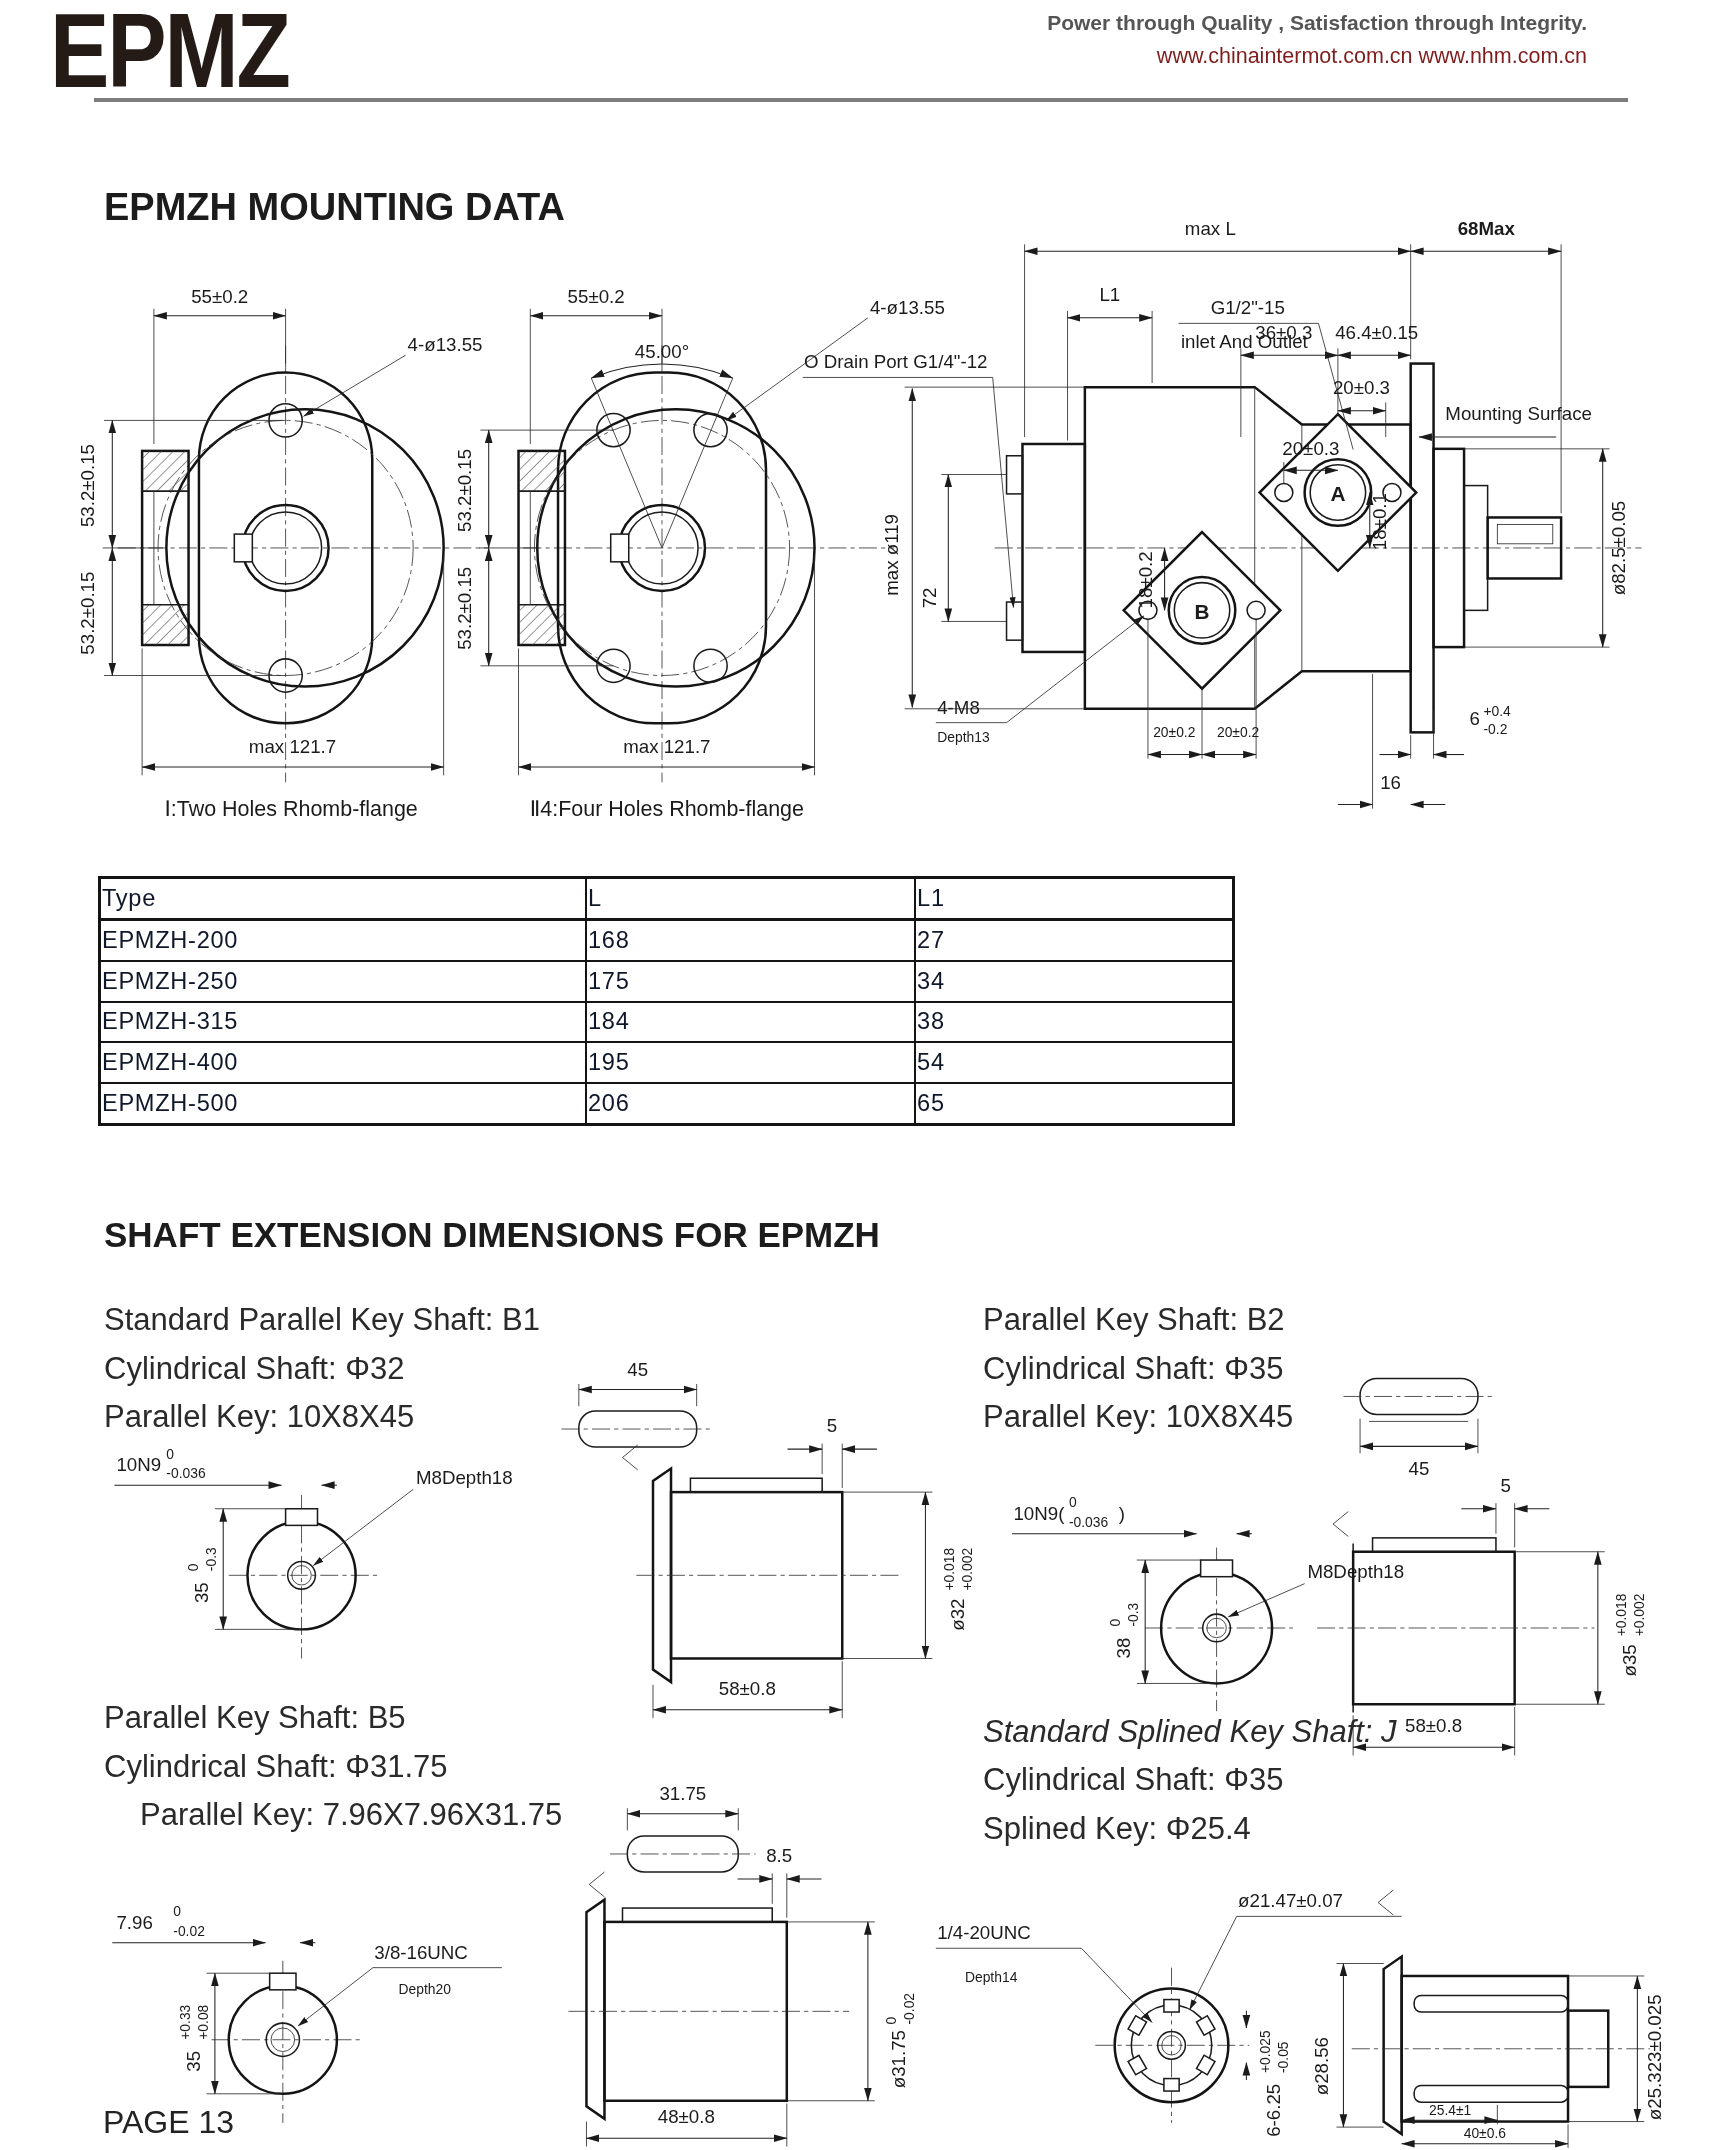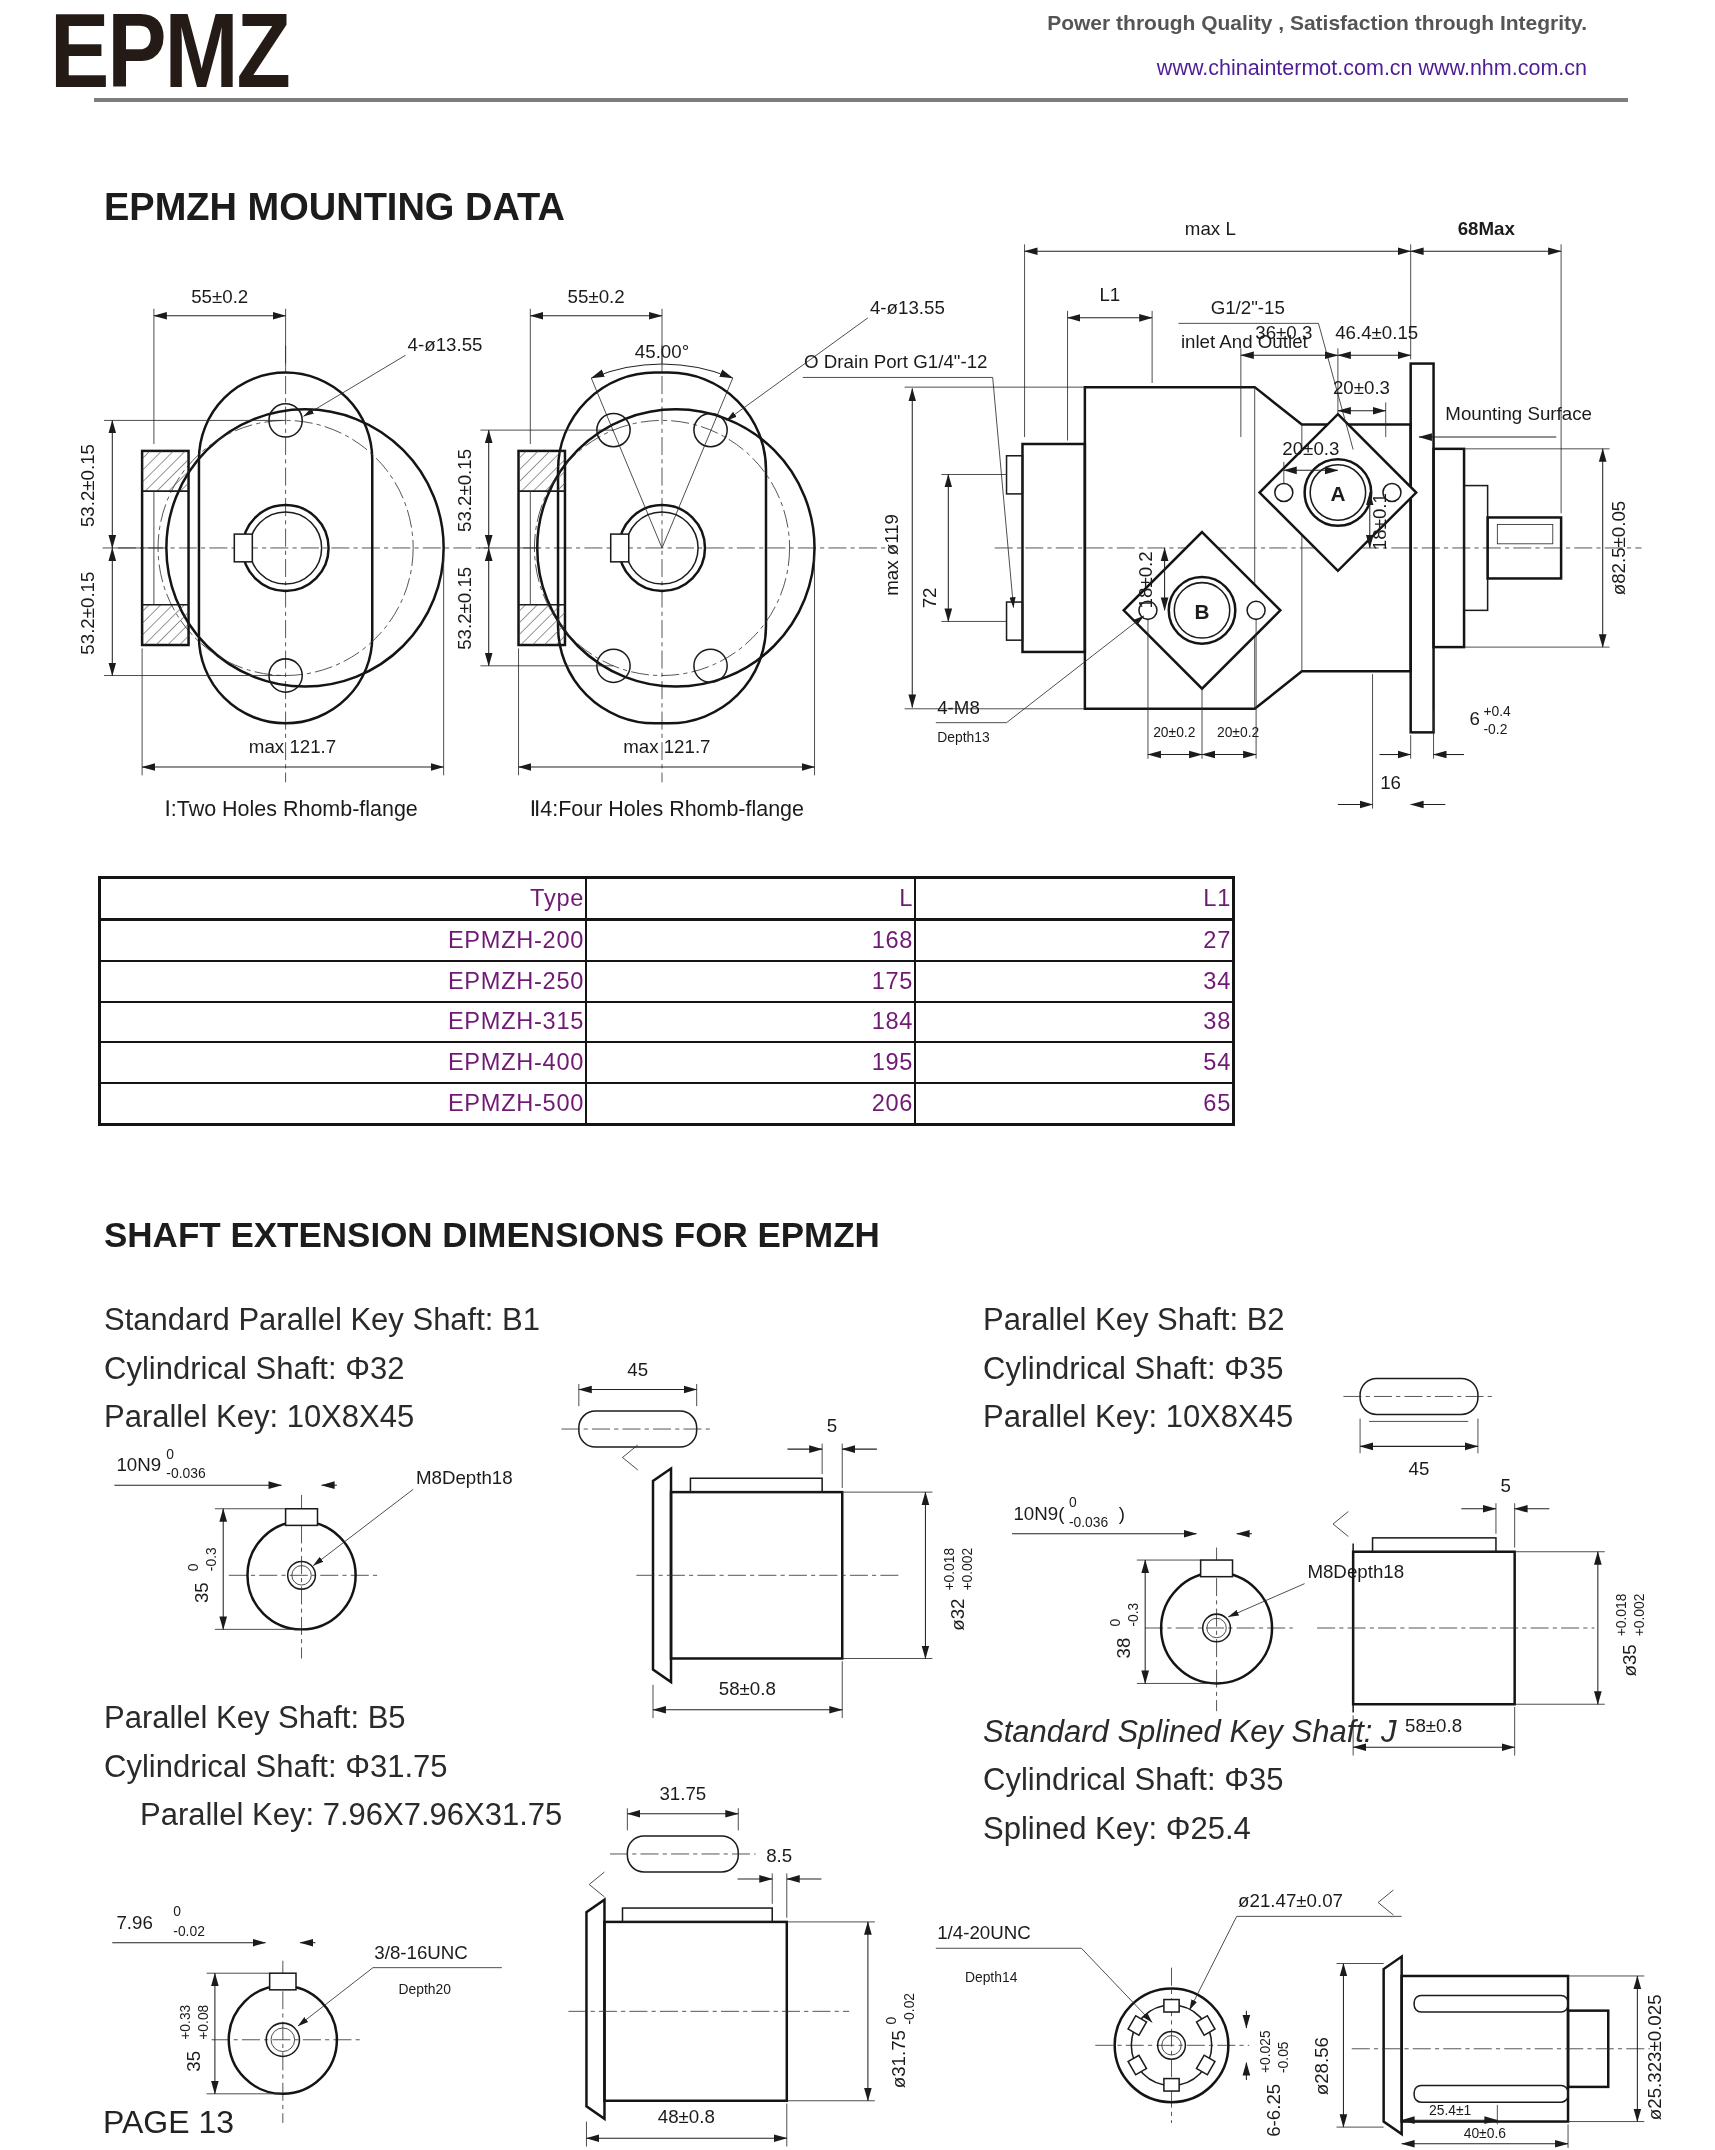--- a/index.html
+++ b/index.html
@@ -3,32 +3,32 @@
 <meta charset="utf-8">
 <style>
   html,body{margin:0;padding:0;background:#e8e8e8;}
   .page{position:relative;width:1715px;height:2151px;background:#ffffff;overflow:hidden;
         font-family:"Liberation Sans",sans-serif;color:#1b1b1b;}
   .abs{position:absolute;}
   .logo{left:50px;top:-9.7px;font-size:89px;font-weight:900;letter-spacing:-2.1px;
         color:#241a16;transform:scaleY(1.18);transform-origin:left top;}
   .tagbox{top:11px;right:128px;text-align:right;}
   .tagline{font-size:21px;font-weight:700;color:#555;}
-  .websites{font-size:21.5px;font-weight:400;color:#4c1d95;margin-top:21px;}
+  .websites{font-size:21.5px;font-weight:400;color:#7f1d1d;margin-top:9px;}
   .divider{left:94px;top:98px;width:1534px;height:3.5px;background:#7d7d7d;}
   .h1{font-size:38px;font-weight:700;color:#1c1c1c;letter-spacing:0px;}
   .mount-title{left:104px;top:186px;text-align:center;}
   .shaft-title{left:104px;top:1215px;font-size:35px;}
   .shead{font-size:31px;color:#2a2a2a;text-align:right;}
   .footer{left:103px;top:2104px;font-size:32px;color:#222;}
   .tablebox{left:98px;top:876px;width:1137px;height:250px;}
   table.spec{border-collapse:collapse;width:100%;height:100%;table-layout:fixed;
              border:3.5px solid #141414;}
-  table.spec td{border:2.1px solid #141414;text-align:right;vertical-align:middle;
-                font-size:23.6px;color:#701a75;letter-spacing:0.7px;}
+  table.spec td{border:2.1px solid #141414;text-align:left;vertical-align:middle;
+                font-size:23.6px;color:#0f172a;letter-spacing:0.7px;}
   table.spec tr.hd td{border-bottom:3.5px solid #141414;}
   svg text{fill:#1b1b1b;}
   .d{font-size:27px;}
   .ds{font-size:20px;}
   .cap{font-size:31px;}
   .port{font-size:30px;font-weight:700;}
 </style>
 </head>
 <body>
 

